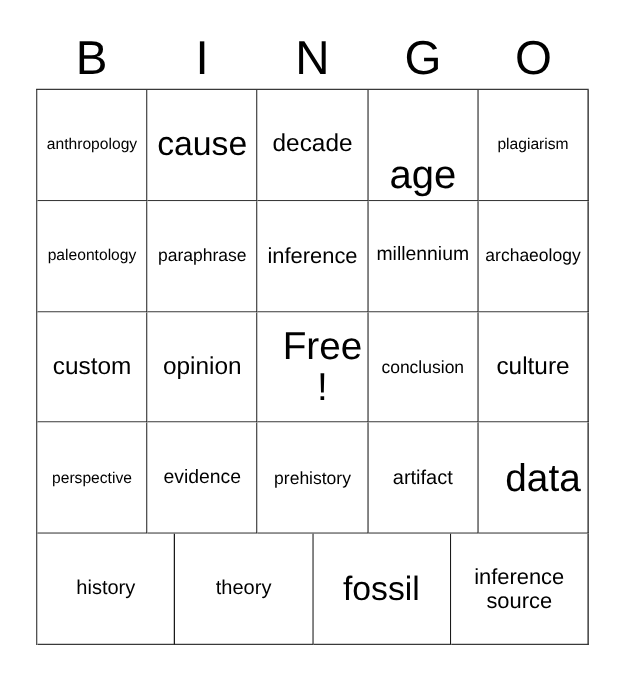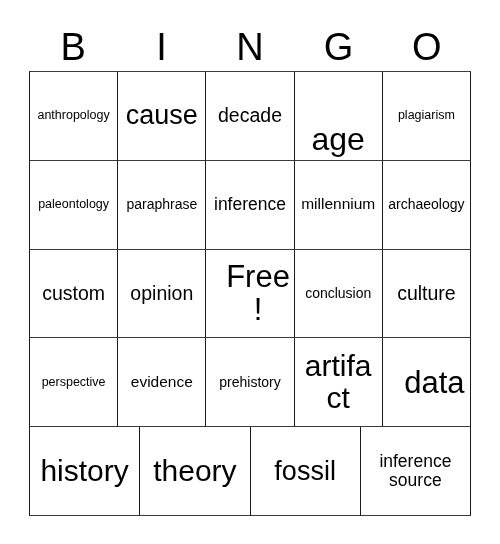--- a/index.html
+++ b/index.html
@@ -84,21 +84,21 @@
     word-break: break-word;
     hyphens: none;
   }
 
   
   .fs-xs  { font-size: 12.5px; }
   .fs-s   { font-size: 14px; }
   .fs-sm  { font-size: 15.5px; }
   .fs-m   { font-size: 17.5px; }
   .fs-ml  { font-size: 19.5px; }
-  .fs-l   { font-size: 30px; }
+  .fs-l   { font-size: 16px; }
   .fs-xl  { font-size: 27px; }
   .fs-xxl { font-size: 31px; margin-left: 16px; }
   .fs-hg  { font-size: 32px; margin-top: 47px; }
 </style>
 </head>
 <body>
 
 <div id="bingo-card">
 
   <div id="bingo-header">

